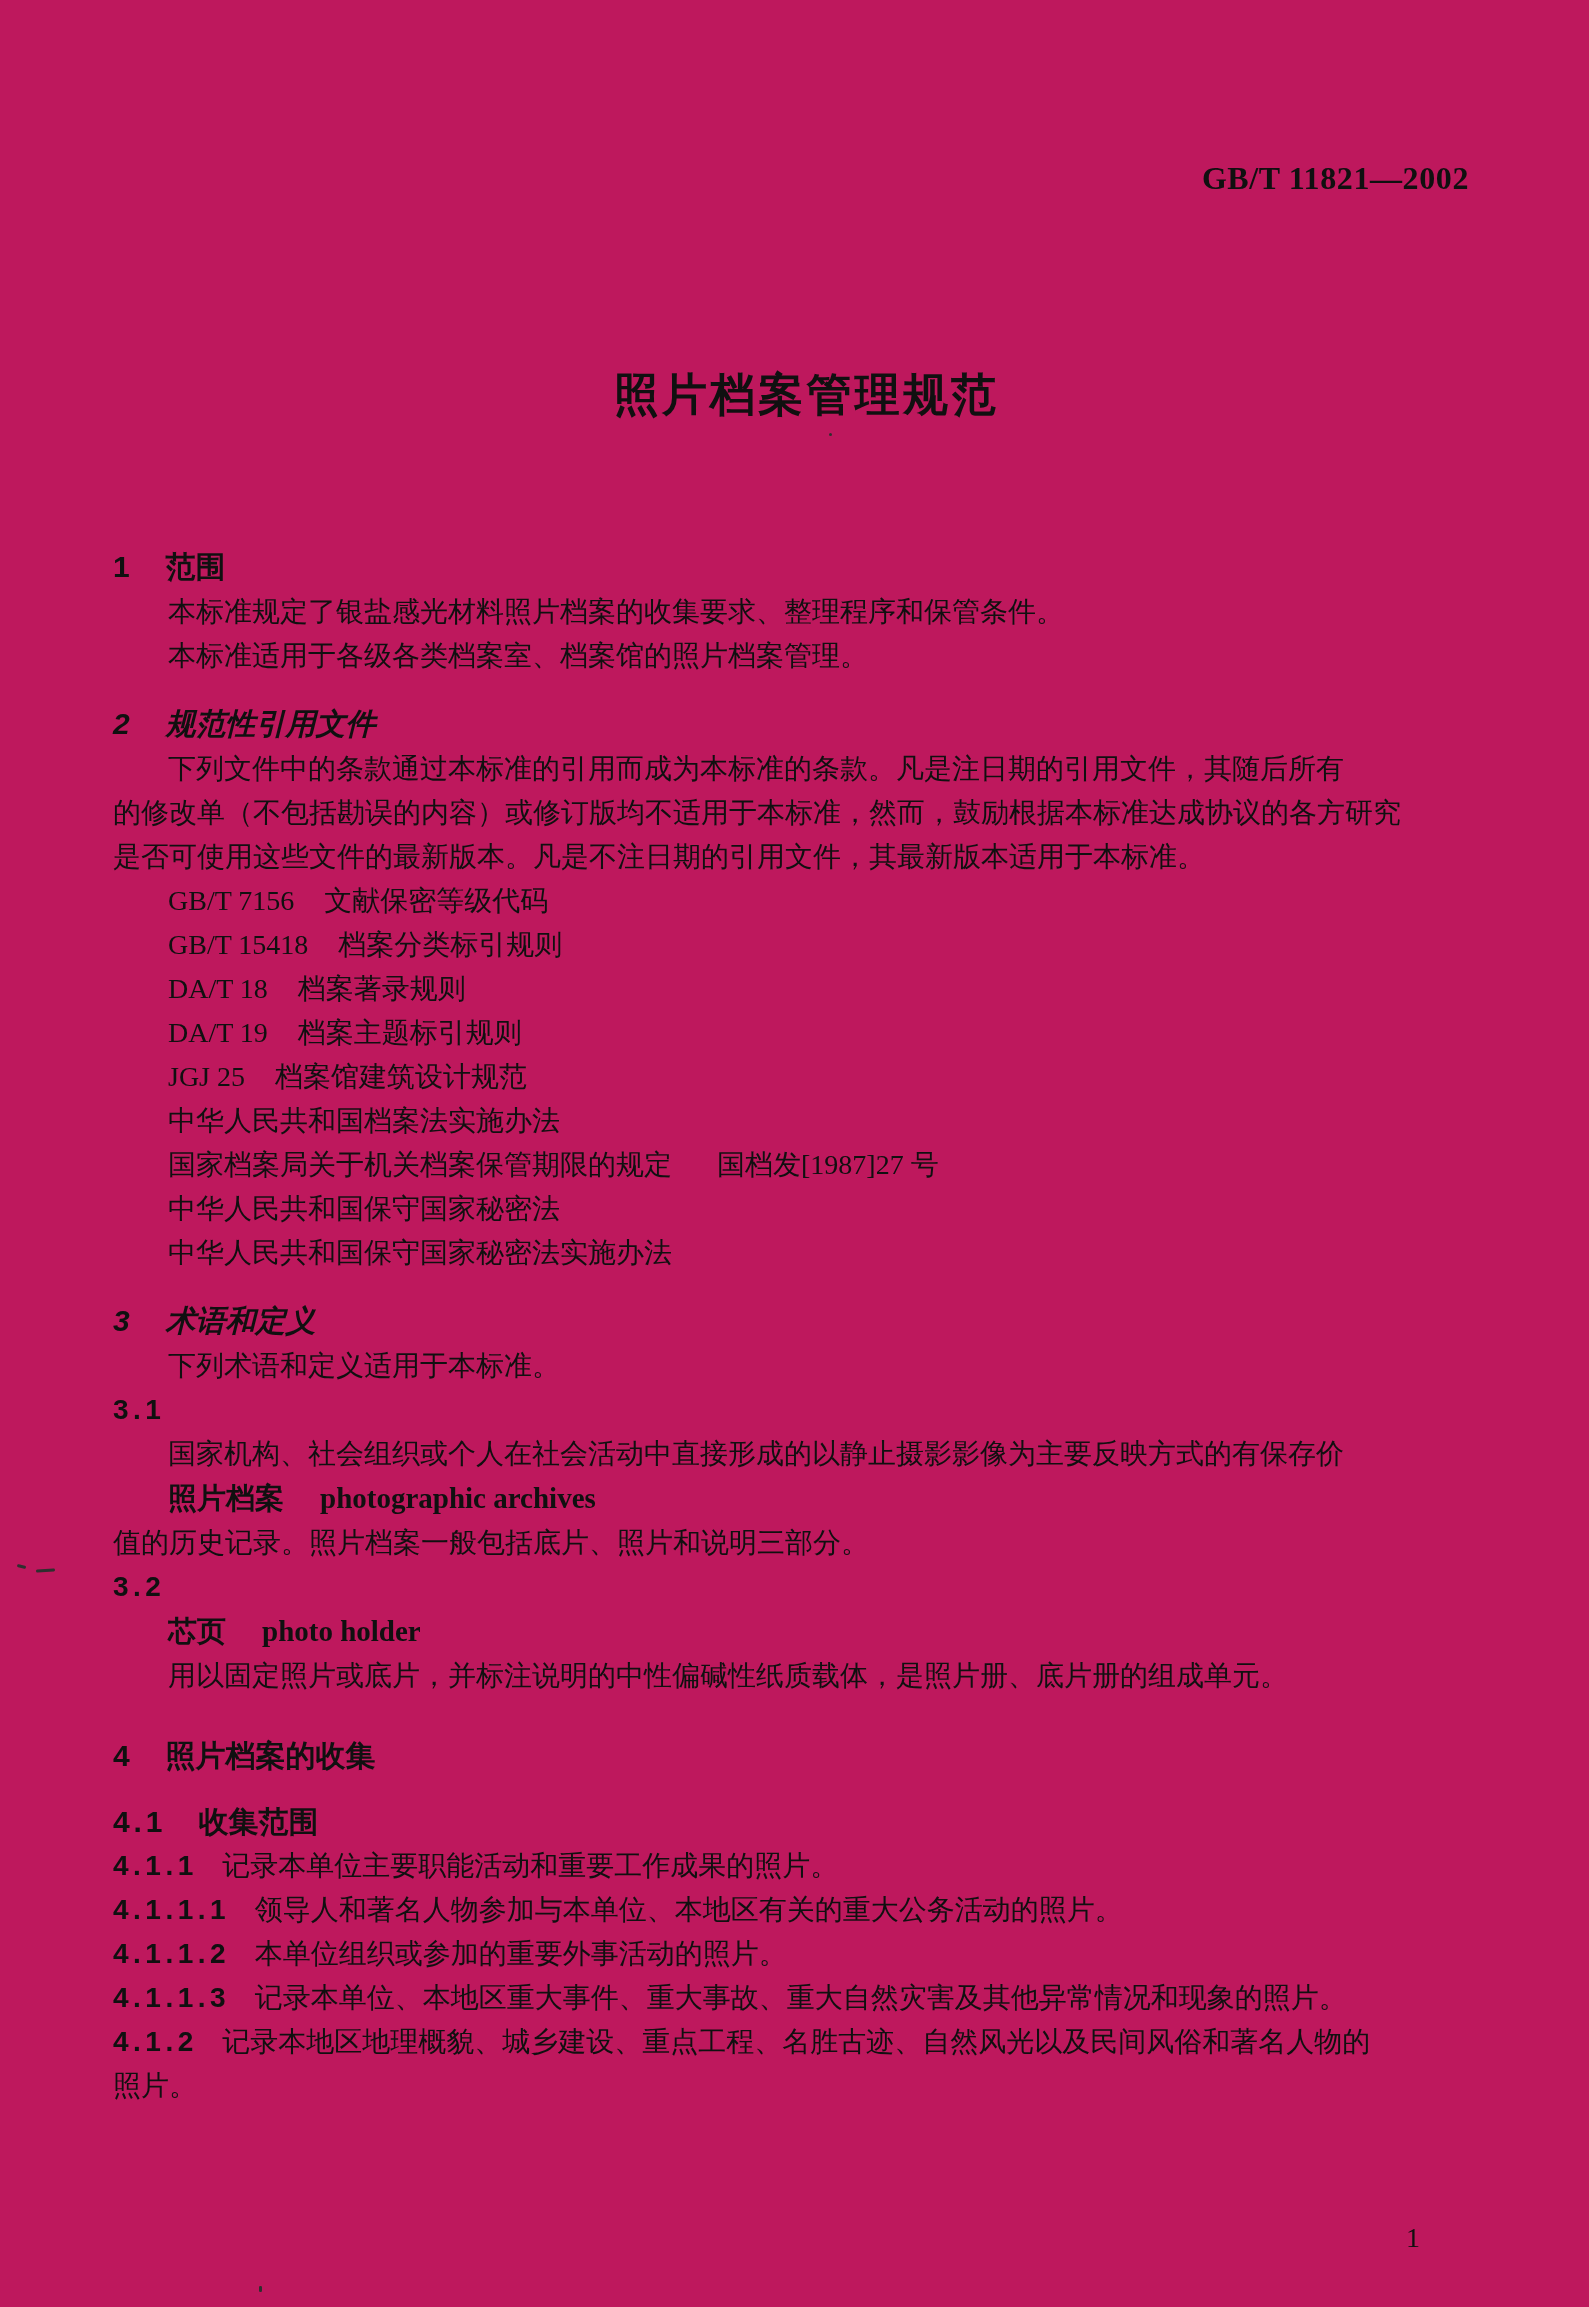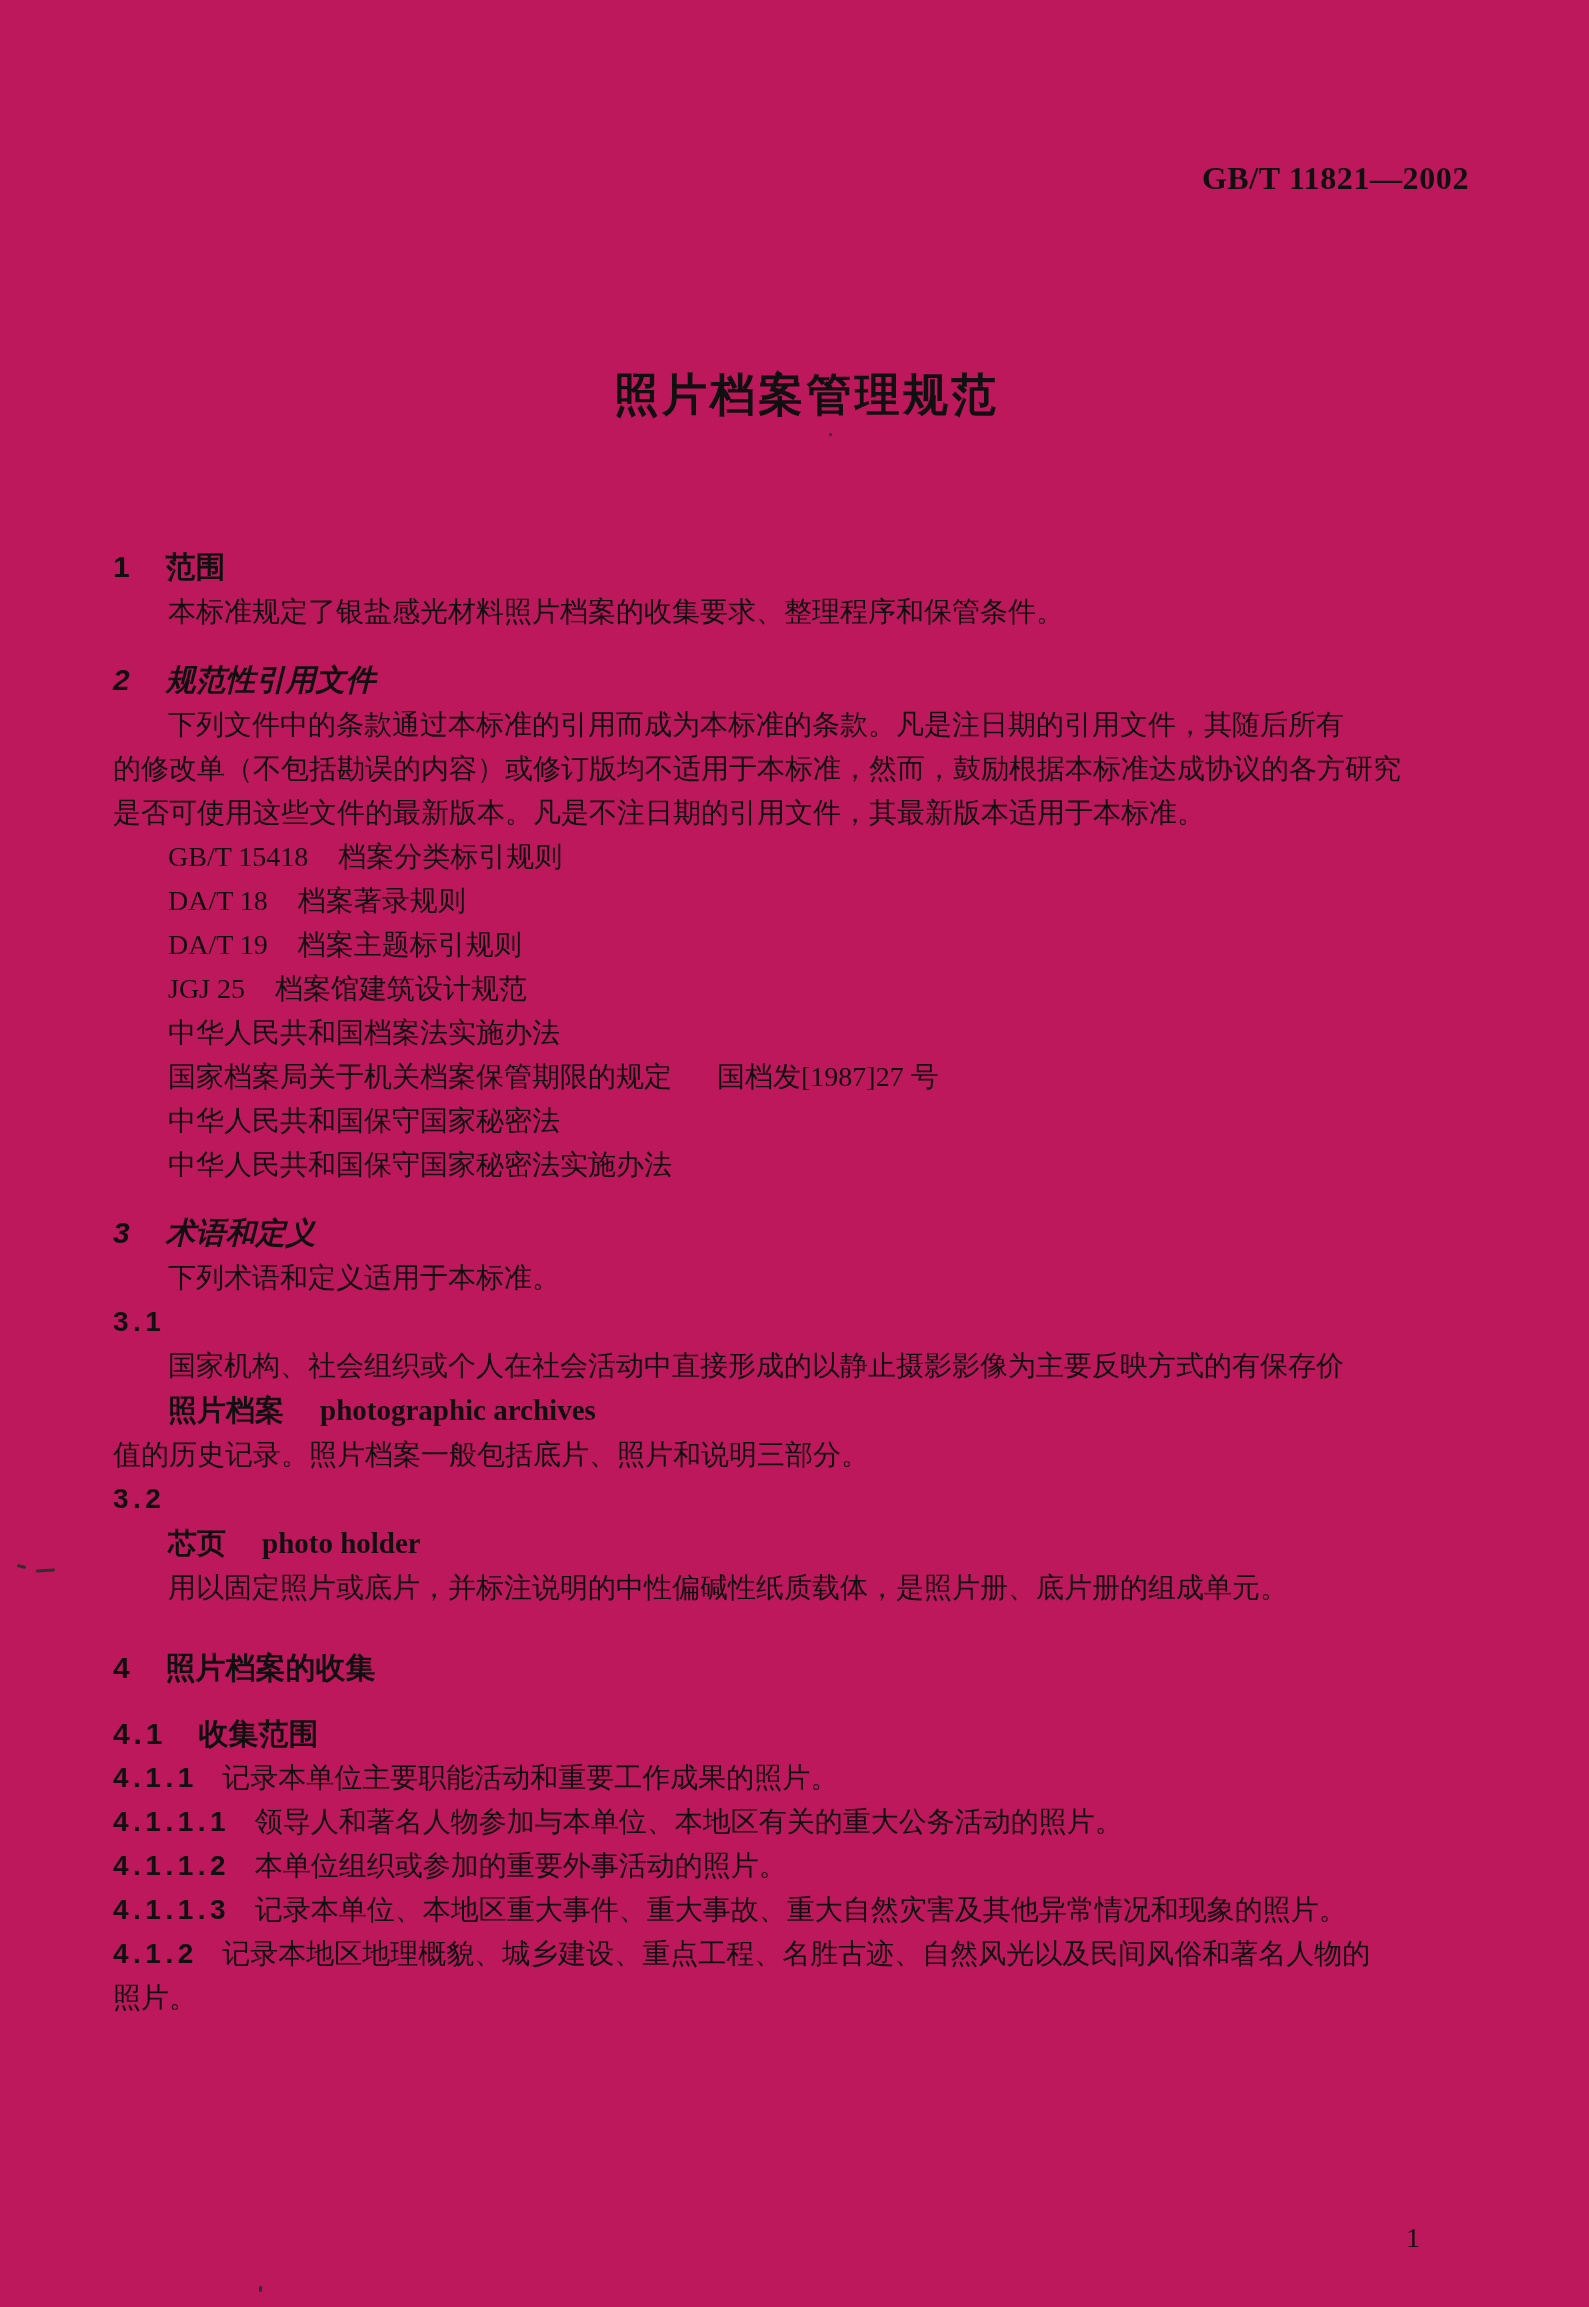--- a/index.html
+++ b/index.html
@@ -127,31 +127,35 @@
   <div class="artifact art-dot-title"></div>
   <div class="artifact art-dot-bottom"></div>
 
   <div class="content">
 
     <div class="h">
       <span class="hnum">1</span><span>范围</span>
     </div>
     <div class="mt-sm">
       <div class="line indent">本标准规定了银盐感光材料照片档案的收集要求、整理程序和保管条件。</div>
+      <div class="line indent">本标准适用于各级各类档案室、档案馆的照片档案管理。</div>
     </div>
 
     <div class="h mt-lg">
       <span class="hnum">2</span><span>规范性引用文件</span>
     </div>
     <div class="mt-sm">
       <div class="line indent">下列文件中的条款通过本标准的引用而成为本标准的条款。凡是注日期的引用文件，其随后所有</div>
       <div class="line">的修改单（不包括勘误的内容）或修订版均不适用于本标准，然而，鼓励根据本标准达成协议的各方研究</div>
       <div class="line">是否可使用这些文件的最新版本。凡是不注日期的引用文件，其最新版本适用于本标准。</div>
 
       <div class="line indent">
+        <span class="ref-code">GB/T 7156</span><span>文献保密等级代码</span>
+      </div>
+      <div class="line indent">
         <span class="ref-code">GB/T 15418</span><span>档案分类标引规则</span>
       </div>
       <div class="line indent">
         <span class="ref-code">DA/T 18</span><span>档案著录规则</span>
       </div>
       <div class="line indent">
         <span class="ref-code">DA/T 19</span><span>档案主题标引规则</span>
       </div>
       <div class="line indent">
         <span class="ref-code">JGJ 25</span><span>档案馆建筑设计规范</span>

